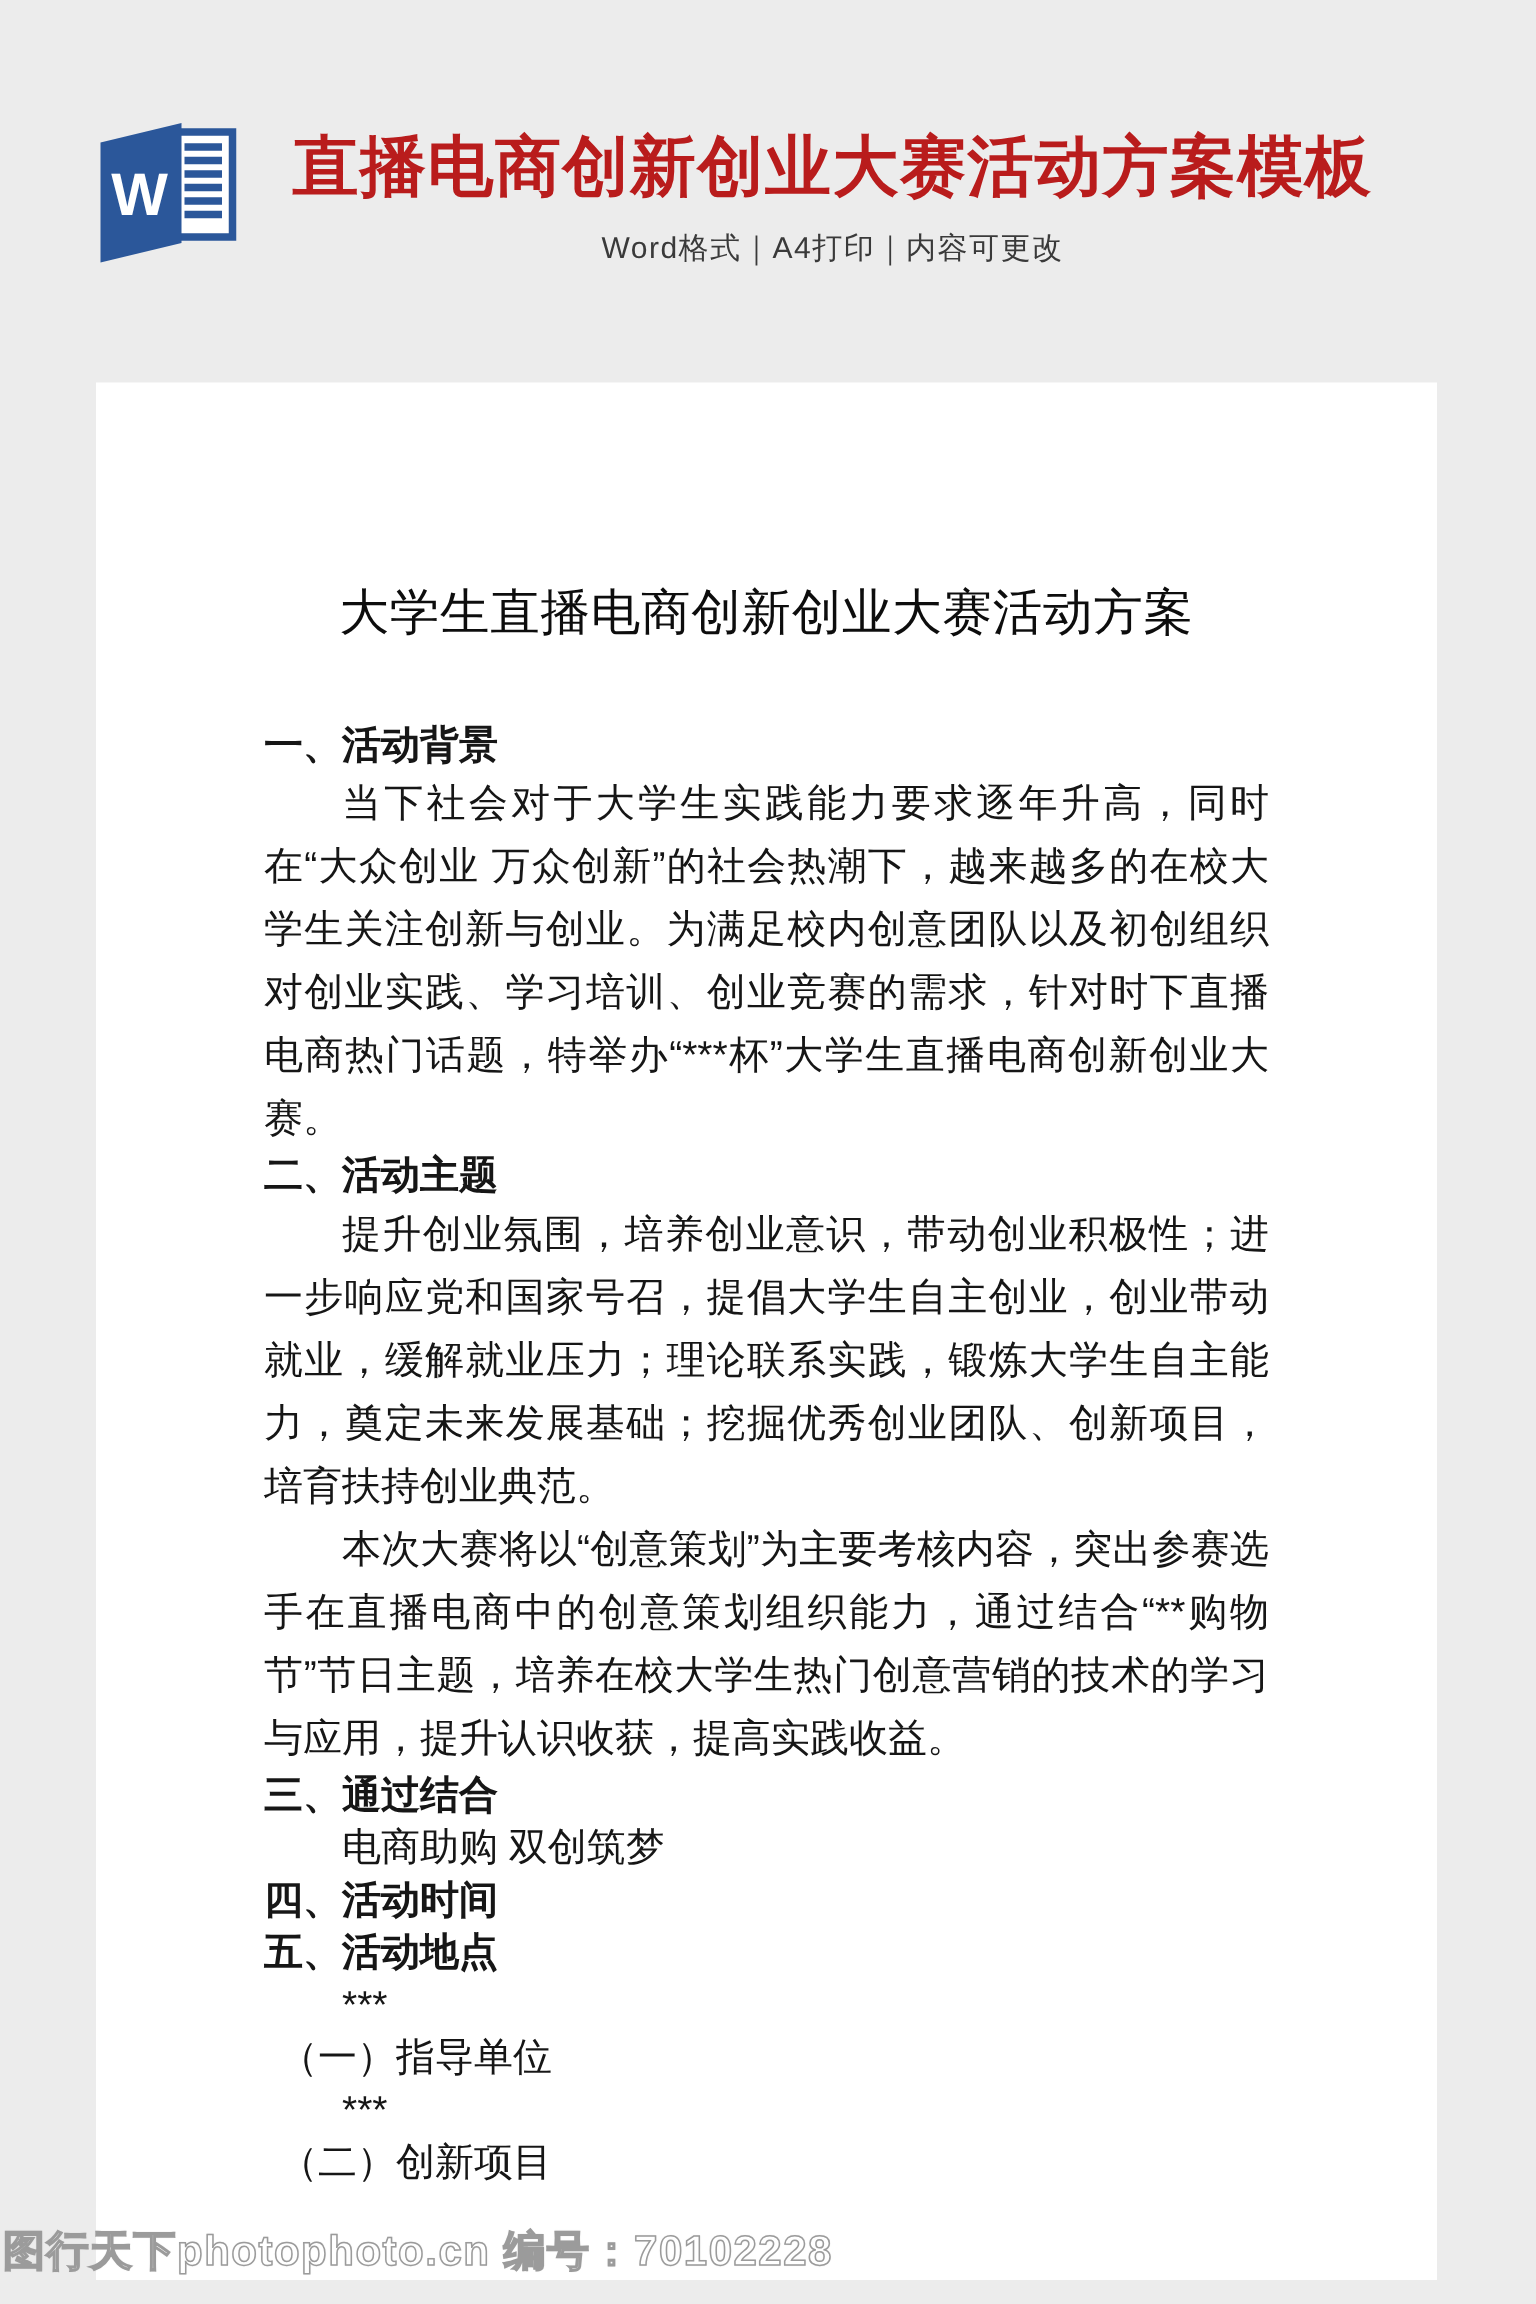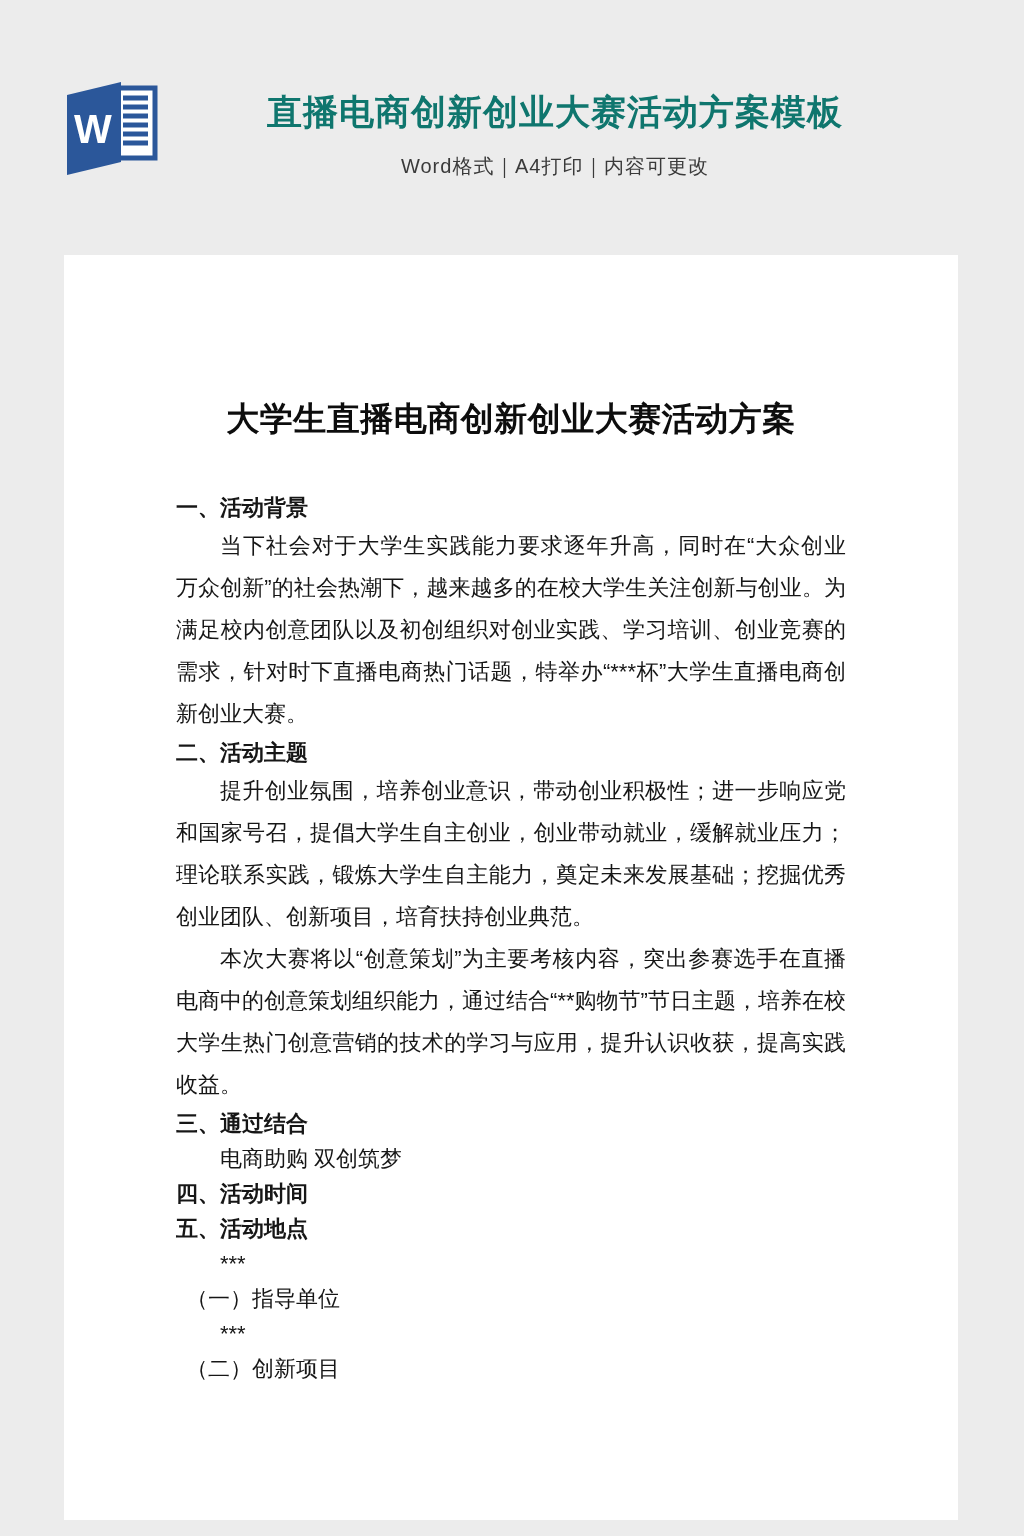--- a/index.html
+++ b/index.html
@@ -7,38 +7,38 @@
     position:relative; width:1024px; height:1536px;
     background:#ececec; overflow:hidden;
     font-family:"Liberation Sans","DejaVu Sans",sans-serif;
     color:#111;
   }
   
   .tpl-header { position:absolute; top:0; left:0; width:1024px; height:255px; }
   .word-icon { position:absolute; left:63px; top:80px; width:100px; height:100px; }
   .header-text { position:absolute; left:170px; top:88px; width:770px; text-align:center; }
   .tpl-title {
-    margin:0; font-size:35px; line-height:47px; font-weight:700;
-    color:#0f766e; letter-spacing:1px;
+    margin:0; font-size:44px; line-height:47px; font-weight:700;
+    color:#b91c1c; letter-spacing:1px;
   }
   .tpl-subtitle {
     margin:16px 0 0; font-size:20px; line-height:30px;
     color:#3a3a3a; letter-spacing:1px; font-weight:400;
   }
   
   .doc-page {
     position:absolute; left:64px; top:255px; width:894px; height:1265px;
     background:#ffffff; box-sizing:border-box; padding:0 112px;
   }
   .doc-title {
-    margin:12px; padding-top:131px; text-align:center;
-    font-size:33px; line-height:42px; font-weight:700; color:#0d0d0d;
+    margin:1px; padding-top:131px; text-align:center;
+    font-size:33px; line-height:42px; font-weight:400; color:#0d0d0d;
     letter-spacing:0.5px;
   }
-  .doc-body { margin-top:50px; font-size:22px; color:#161616; }
+  .doc-body { margin-top:50px; font-size:26px; color:#161616; }
   .doc-body > div { margin:0; }
   .heading   { font-weight:700; line-height:35px; }
   .para      { line-height:42px; text-align:justify; text-indent:2em; }
   .line      { line-height:35px; text-indent:2em; }
   .line2     { margin-bottom:8px; }
   .subheading{ line-height:35px; padding-left:10px; }
   
   .watermark {
     position:absolute; left:2px; top:1484px;
     font-size:28px; line-height:34px; font-weight:700; letter-spacing:1px;
@@ -88,14 +88,15 @@
         <div class="line">电商助购 双创筑梦</div>
         <div class="heading">四、活动时间</div>
         <div class="heading">五、活动地点</div>
         <div class="line">***</div>
         <div class="subheading">（一）指导单位</div>
         <div class="line line2">***</div>
         <div class="subheading">（二）创新项目</div>
       </div>
   </div>
 
+  <div class="watermark">图行天下photophoto.cn 编号：70102228</div>
 
 </div>
 
 </body></html>

